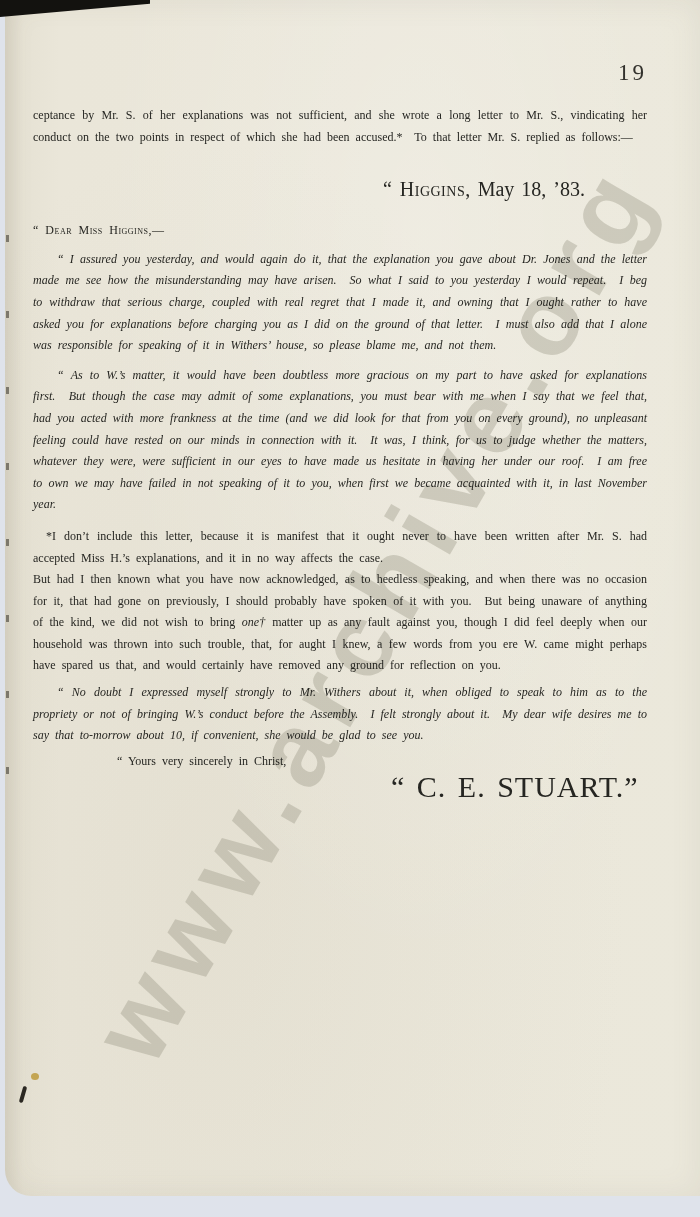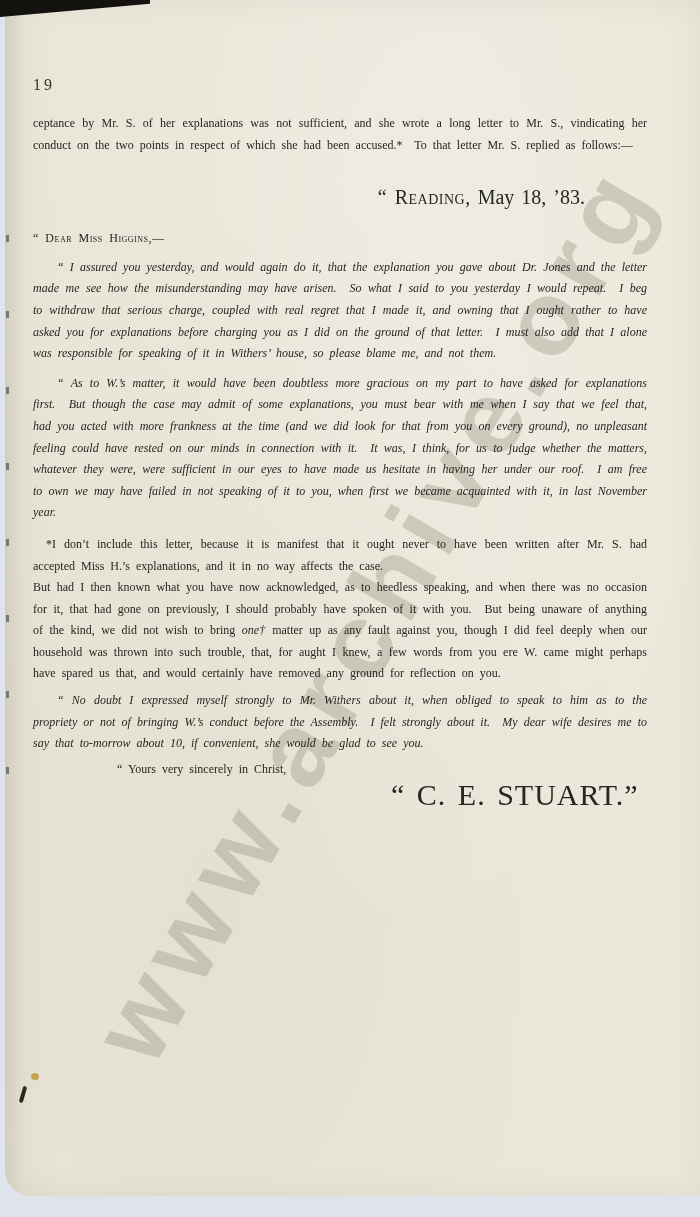--- a/index.html
+++ b/index.html
@@ -37,23 +37,23 @@
     user-select: none;
   }
   .content {
     position: absolute;
     left: 0; top: 0; right: 0;
     padding: 0 53px 0 28px;
     z-index: 2;
     color: #262622;
   }
   .page-number {
-    margin-top: 76px;
-    text-align: left;
-    font-size: 16px;
+    margin-top: 60px;
+    text-align: right;
+    font-size: 23px;
     letter-spacing: 3px;
     color: #33322d;
   }
   .par {
     margin: 0;
     font-size: 12px;
     line-height: 21.6px;
     text-align: justify;
     word-spacing: 3px;
     white-space: pre-wrap;
@@ -117,21 +117,21 @@
 
 <div class="page">
   <div class="watermark">www.archive.org</div>
 
   <div class="content">
 
     <div class="page-number">19</div>
 
     <p class="par intro">ceptance by Mr. S. of her explanations was not sufficient, and she wrote a long letter to Mr. S., vindicating her conduct on the two points in respect of which she had been accused.*  To that letter Mr. S. replied as follows:—</p>
 
-    <p class="dateline"><span class="sc">“ Reading,</span><span> May 18, ’83.</span></p>
+    <p class="dateline"><span class="sc">“ Higgins,</span><span> May 18, ’83.</span></p>
 
     <p class="par salutation">“ Dear Miss Higgins,—</p>
 
     <p class="par ind p-assure">“ I assured you yesterday, and would again do it, that the explanation you gave about Dr. Jones and the letter made me see how the misunderstanding may have arisen.  So what I said to you yesterday I would repeat.  I beg to withdraw that serious charge, coupled with real regret that I made it, and owning that I ought rather to have asked you for explanations before charging you as I did on the ground of that letter.  I must also add that I alone was responsible for speaking of it in Withers’ house, so please blame me, and not them.</p>
 
     <p class="par ind p-wmatter">“ As to W.’s matter, it would have been doubtless more gracious on my part to have asked for explanations first.  But though the case may admit of some explanations, you must bear with me when I say that we feel that, had you acted with more frankness at the time (and we did look for that from you on every ground), no unpleasant feeling could have rested on our minds in connection with it.  It was, I think, for us to judge whether the matters, whatever they were, were sufficient in our eyes to have made us hesitate in having her under our roof.  I am free to own we may have failed in not speaking of it to you, when first we became acquainted with it, in last November year.</p>
 
     <p class="par p-footnote">*I don’t include this letter, because it is manifest that it ought never to have been written after Mr. S. had accepted Miss H.’s explanations, and it in no way affects the case.</p>
 
     <p class="par p-cont"><span>But had I then known what you have now acknowledged, as to heedless speaking, and when there was no occasion for it, that had gone on previously, I should probably have spoken of it with you.  But being unaware of anything of the kind, we did not wish to bring </span><span class="it">one†</span><span> matter up as any fault against you, though I did feel deeply when our household was thrown into such trouble, that, for aught I knew, a few words from you ere W. came might perhaps have spared us that, and would certainly have removed any ground for reflection on you.</span></p>

